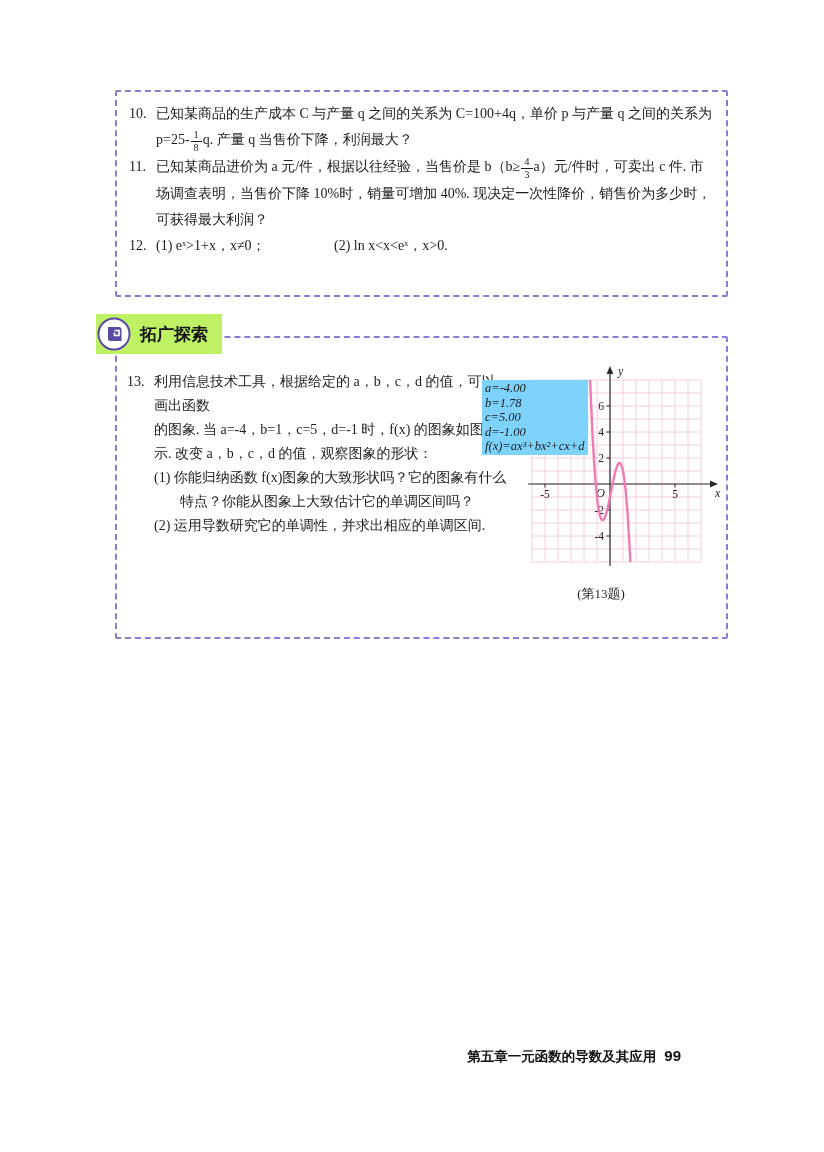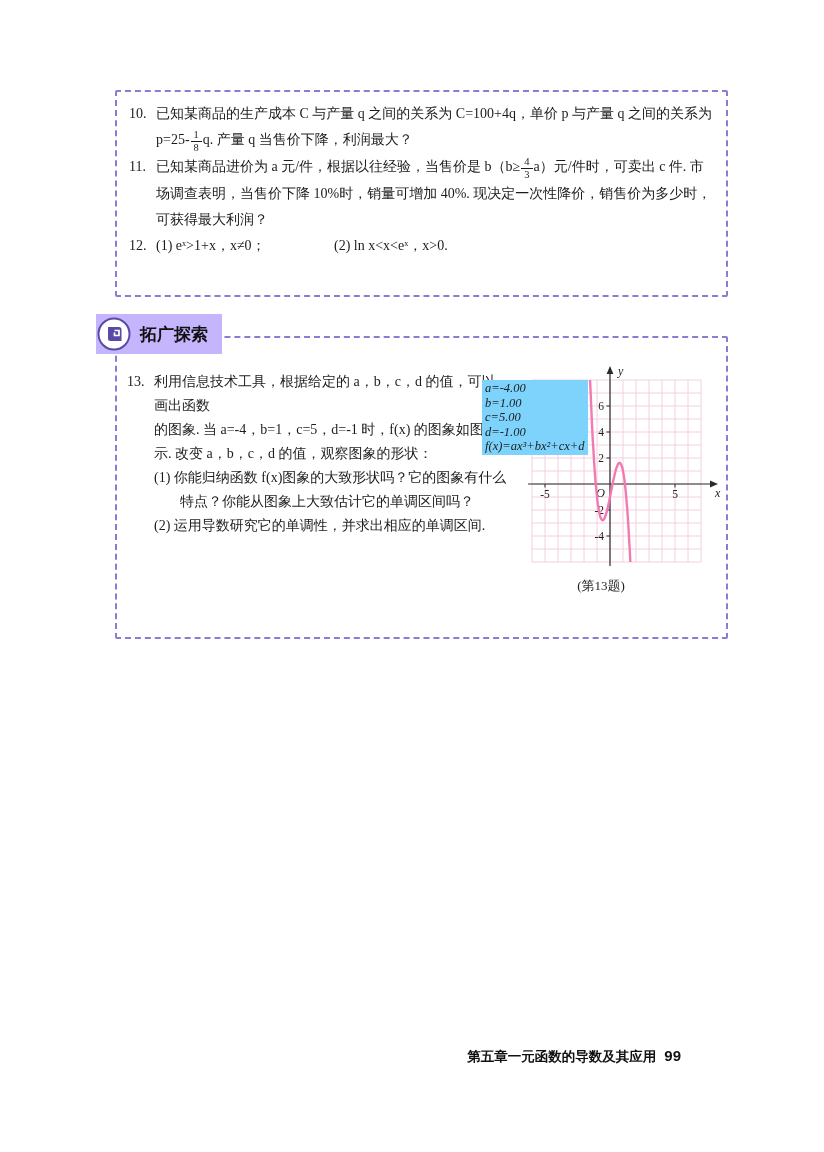--- a/index.html
+++ b/index.html
@@ -8,33 +8,33 @@
   .dashed-box{position:absolute;border:2px dashed #8a7cd2;border-radius:2px;box-sizing:border-box;background:#fff;}
   #box1{left:115px;top:90px;width:613px;height:207px;padding:9px 12px 6px 12px;}
   #box2{left:115px;top:336px;width:613px;height:303px;}
   .prob{display:flex;font-size:14px;line-height:26px;}
   .pnum{width:27px;flex:none;}
   .ptext{flex:1;}
   .frac{display:inline-block;vertical-align:-7px;text-align:center;margin:0 1px;}
   .fn{display:block;font-size:10.5px;line-height:12px;padding:0 3px;border-bottom:1px solid #1c1c1c;}
   .fd{display:block;font-size:10.5px;line-height:12px;}
   .i1{display:inline-block;width:178px;}
-  .section-header{position:absolute;left:96px;top:314px;display:flex;align-items:center;background:#c4b5fd;
+  .section-header{position:absolute;left:96px;top:314px;display:flex;align-items:center;background:#bef264;
                   padding:2px 14px 2px 0;z-index:3;}
   .section-title{font-family:"Liberation Sans","DejaVu Sans",sans-serif;font-weight:700;font-size:17px;
                  margin-left:8px;color:#111;}
   #p13{position:absolute;left:127px;top:370px;width:382px;display:flex;font-size:14px;line-height:24px;z-index:2;}
   #p13 .ptext{width:352px;}
   .formula-line{padding-left:50px;font-style:italic;line-height:26px;}
   .hang{padding-left:26px;text-indent:-26px;}
   #figurebox{position:absolute;left:478px;top:366px;width:246px;z-index:2;}
   #figurebox svg{display:block;overflow:visible;}
   .params{position:absolute;left:4px;top:14px;background:#7dd3fc;font-style:italic;font-size:12.5px;
           line-height:14.5px;padding:1px 3px;z-index:2;}
-  .caption{text-align:center;font-size:13px;margin-top:9px;}
+  .caption{text-align:center;font-size:13px;margin-top:17px;}
   .footer{position:absolute;top:1047px;right:79px;display:flex;align-items:baseline;
           font-family:"Liberation Sans","DejaVu Sans",sans-serif;font-weight:700;font-size:13.5px;color:#111;}
   .footer .book{margin-left:0;}
   .footer .pageno{margin-left:8px;font-size:15px;}
   svg text{font-family:"Liberation Serif","DejaVu Serif",serif;}
 </style>
 </head>
 <body>
 
 <div class="page">
@@ -83,21 +83,21 @@
       <div>利用信息技术工具，根据给定的 a，b，c，d 的值，可以画出函数</div>
       <div>的图象. 当 a=-4，b=1，c=5，d=-1 时，f(x) 的图象如图所示. 改变 a，b，c，d 的值，观察图象的形状：</div>
       <div class="hang">(1) 你能归纳函数 f(x)图象的大致形状吗？它的图象有什么特点？你能从图象上大致估计它的单调区间吗？</div>
       <div class="hang">(2) 运用导数研究它的单调性，并求出相应的单调区间.</div>
     </div>
   </div>
 
   <div id="figurebox">
     <div class="params">
       <div>a=-4.00</div>
-      <div>b=1.00</div>
+      <div>b=1.78</div>
       <div>c=5.00</div>
       <div>d=-1.00</div>
       <div>f(x)=ax³+bx²+cx+d</div>
     </div>
     <svg width="246" height="202">
         <defs>
           <clipPath id="gclip">
             <rect x="54" y="14" width="169" height="182"></rect>
           </clipPath>
         </defs>

